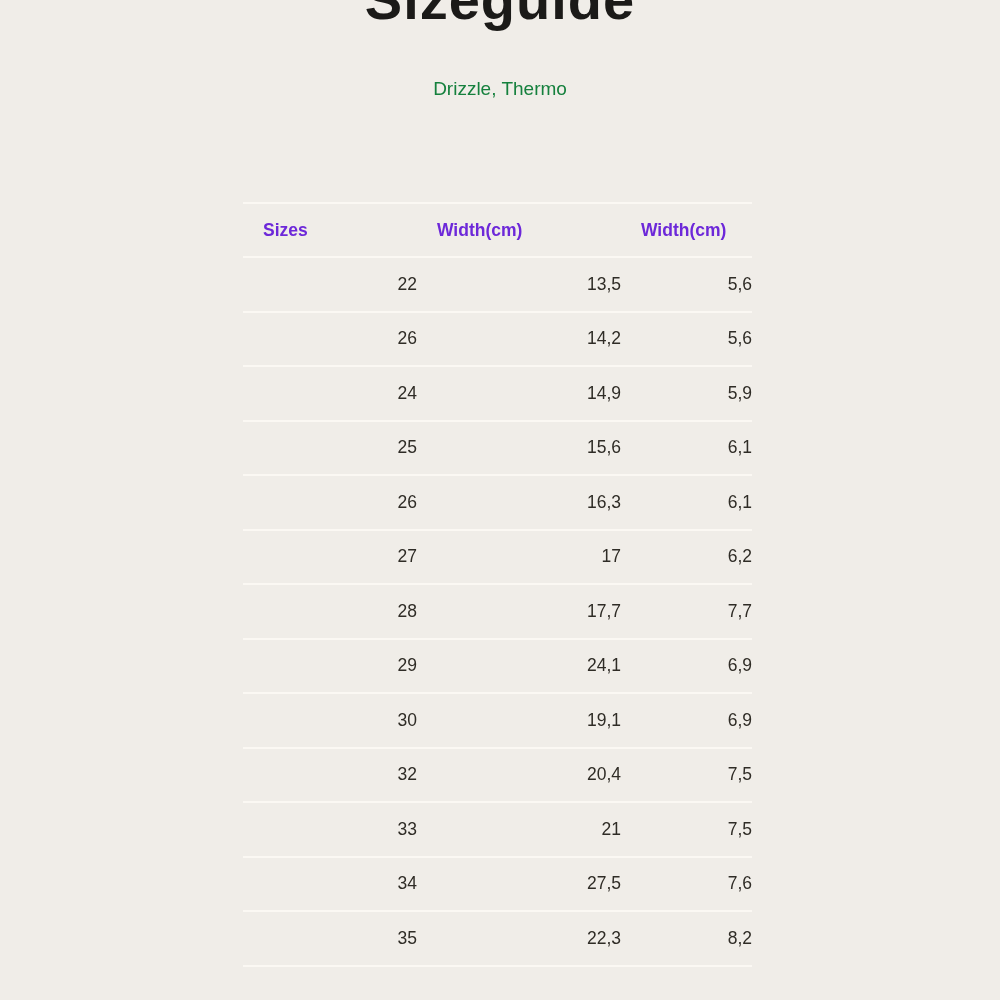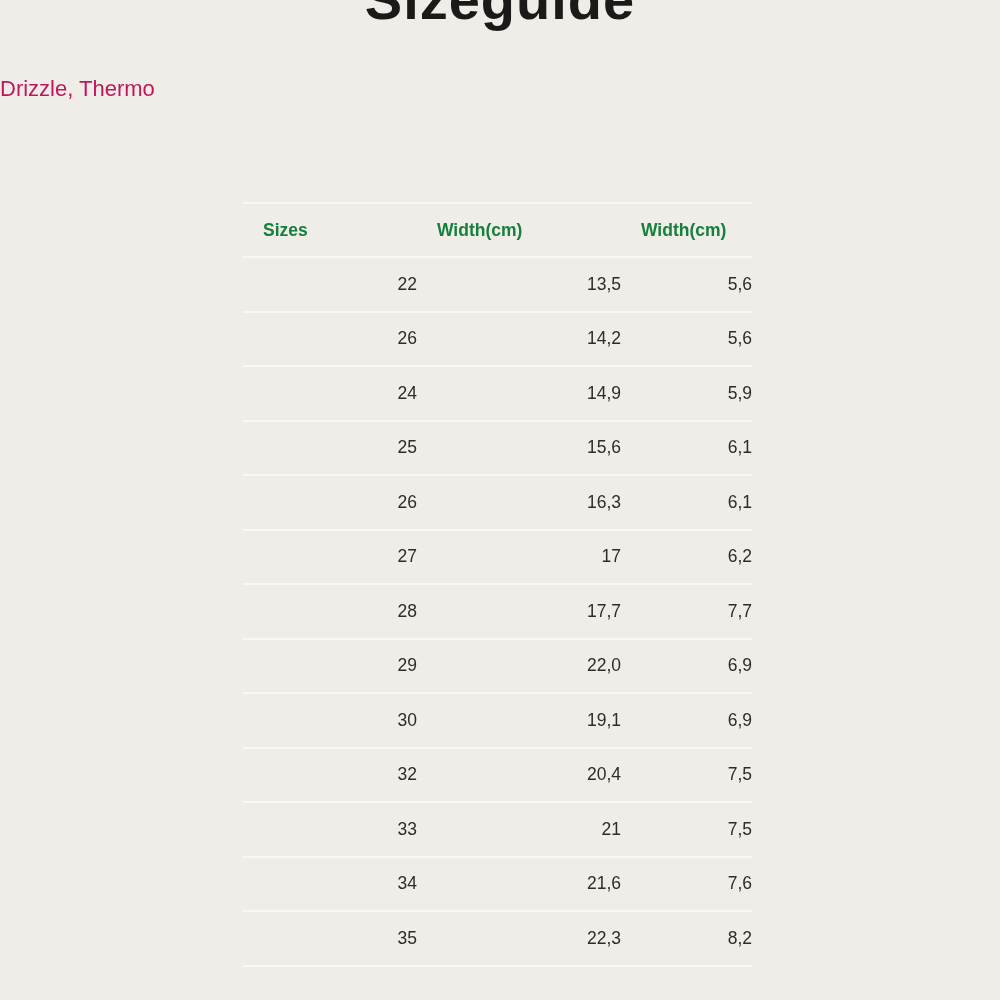--- a/index.html
+++ b/index.html
@@ -21,23 +21,23 @@
     letter-spacing: 1px;
     text-align: center;
     color: #1b1a18;
     margin: -28px 0 0 0;
     height: 56px;
   }
   .page-subtitle {
     margin-top: 50px;
     height: 22px;
     line-height: 22px;
-    font-size: 22px;
-    text-align: left;
-    color: #be185d;
+    font-size: 19px;
+    text-align: center;
+    color: #15803d;
   }
   .size-table-wrap {
     margin: 102px 0 0 243px;
     width: 509px;
   }
   table.size-table {
     width: 509px;
     border-collapse: collapse;
     table-layout: fixed;
   }
@@ -48,21 +48,21 @@
   table.size-table tbody tr {
     border-bottom: 2px solid #fbf8f3;
   }
   table.size-table th {
     height: 52px;
     padding: 0 0 0 20px;
     text-align: left;
     vertical-align: middle;
     font-size: 17.5px;
     font-weight: 700;
-    color: #15803d;
+    color: #6d28d9;
   }
   table.size-table td {
     height: 52.5px;
     padding: 0 0 0 20px;
     text-align: right;
     vertical-align: middle;
     font-size: 17.5px;
     font-weight: 400;
     color: #2f2c26;
   }
@@ -119,41 +119,41 @@
         <td>17</td>
         <td>6,2</td>
       </tr>
       <tr>
         <td>28</td>
         <td>17,7</td>
         <td>7,7</td>
       </tr>
       <tr>
         <td>29</td>
-        <td>22,0</td>
+        <td>24,1</td>
         <td>6,9</td>
       </tr>
       <tr>
         <td>30</td>
         <td>19,1</td>
         <td>6,9</td>
       </tr>
       <tr>
         <td>32</td>
         <td>20,4</td>
         <td>7,5</td>
       </tr>
       <tr>
         <td>33</td>
         <td>21</td>
         <td>7,5</td>
       </tr>
       <tr>
         <td>34</td>
-        <td>21,6</td>
+        <td>27,5</td>
         <td>7,6</td>
       </tr>
       <tr>
         <td>35</td>
         <td>22,3</td>
         <td>8,2</td>
       </tr>
     </tbody>
   </table>
 </div>

